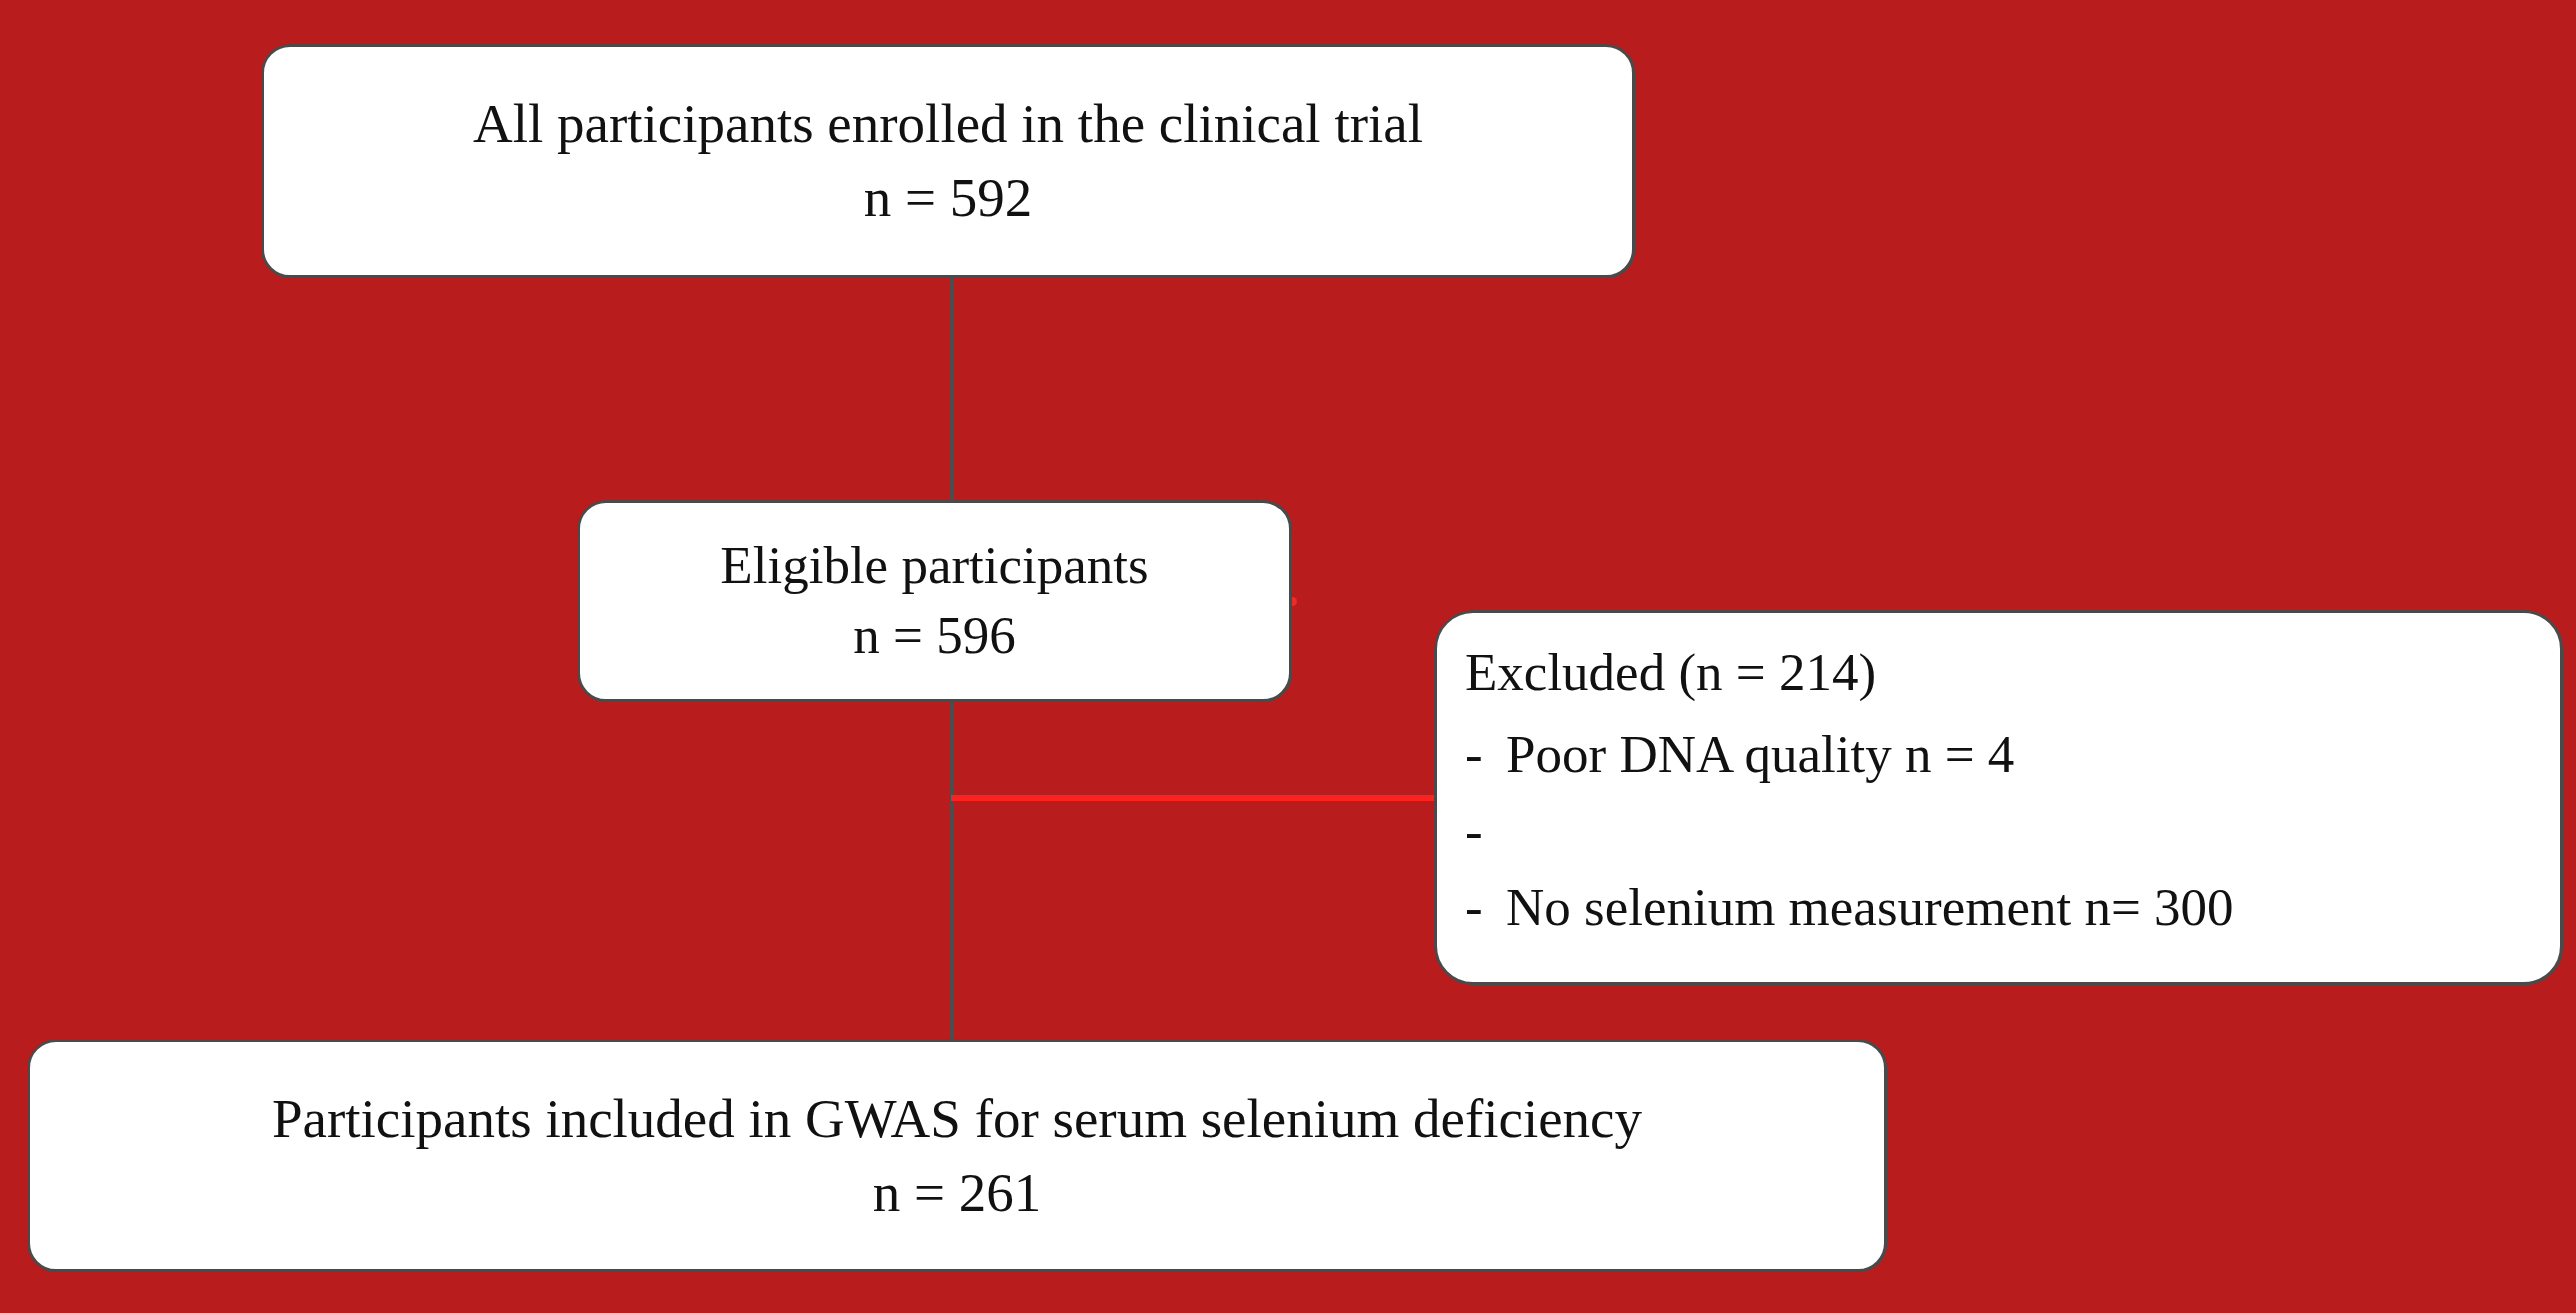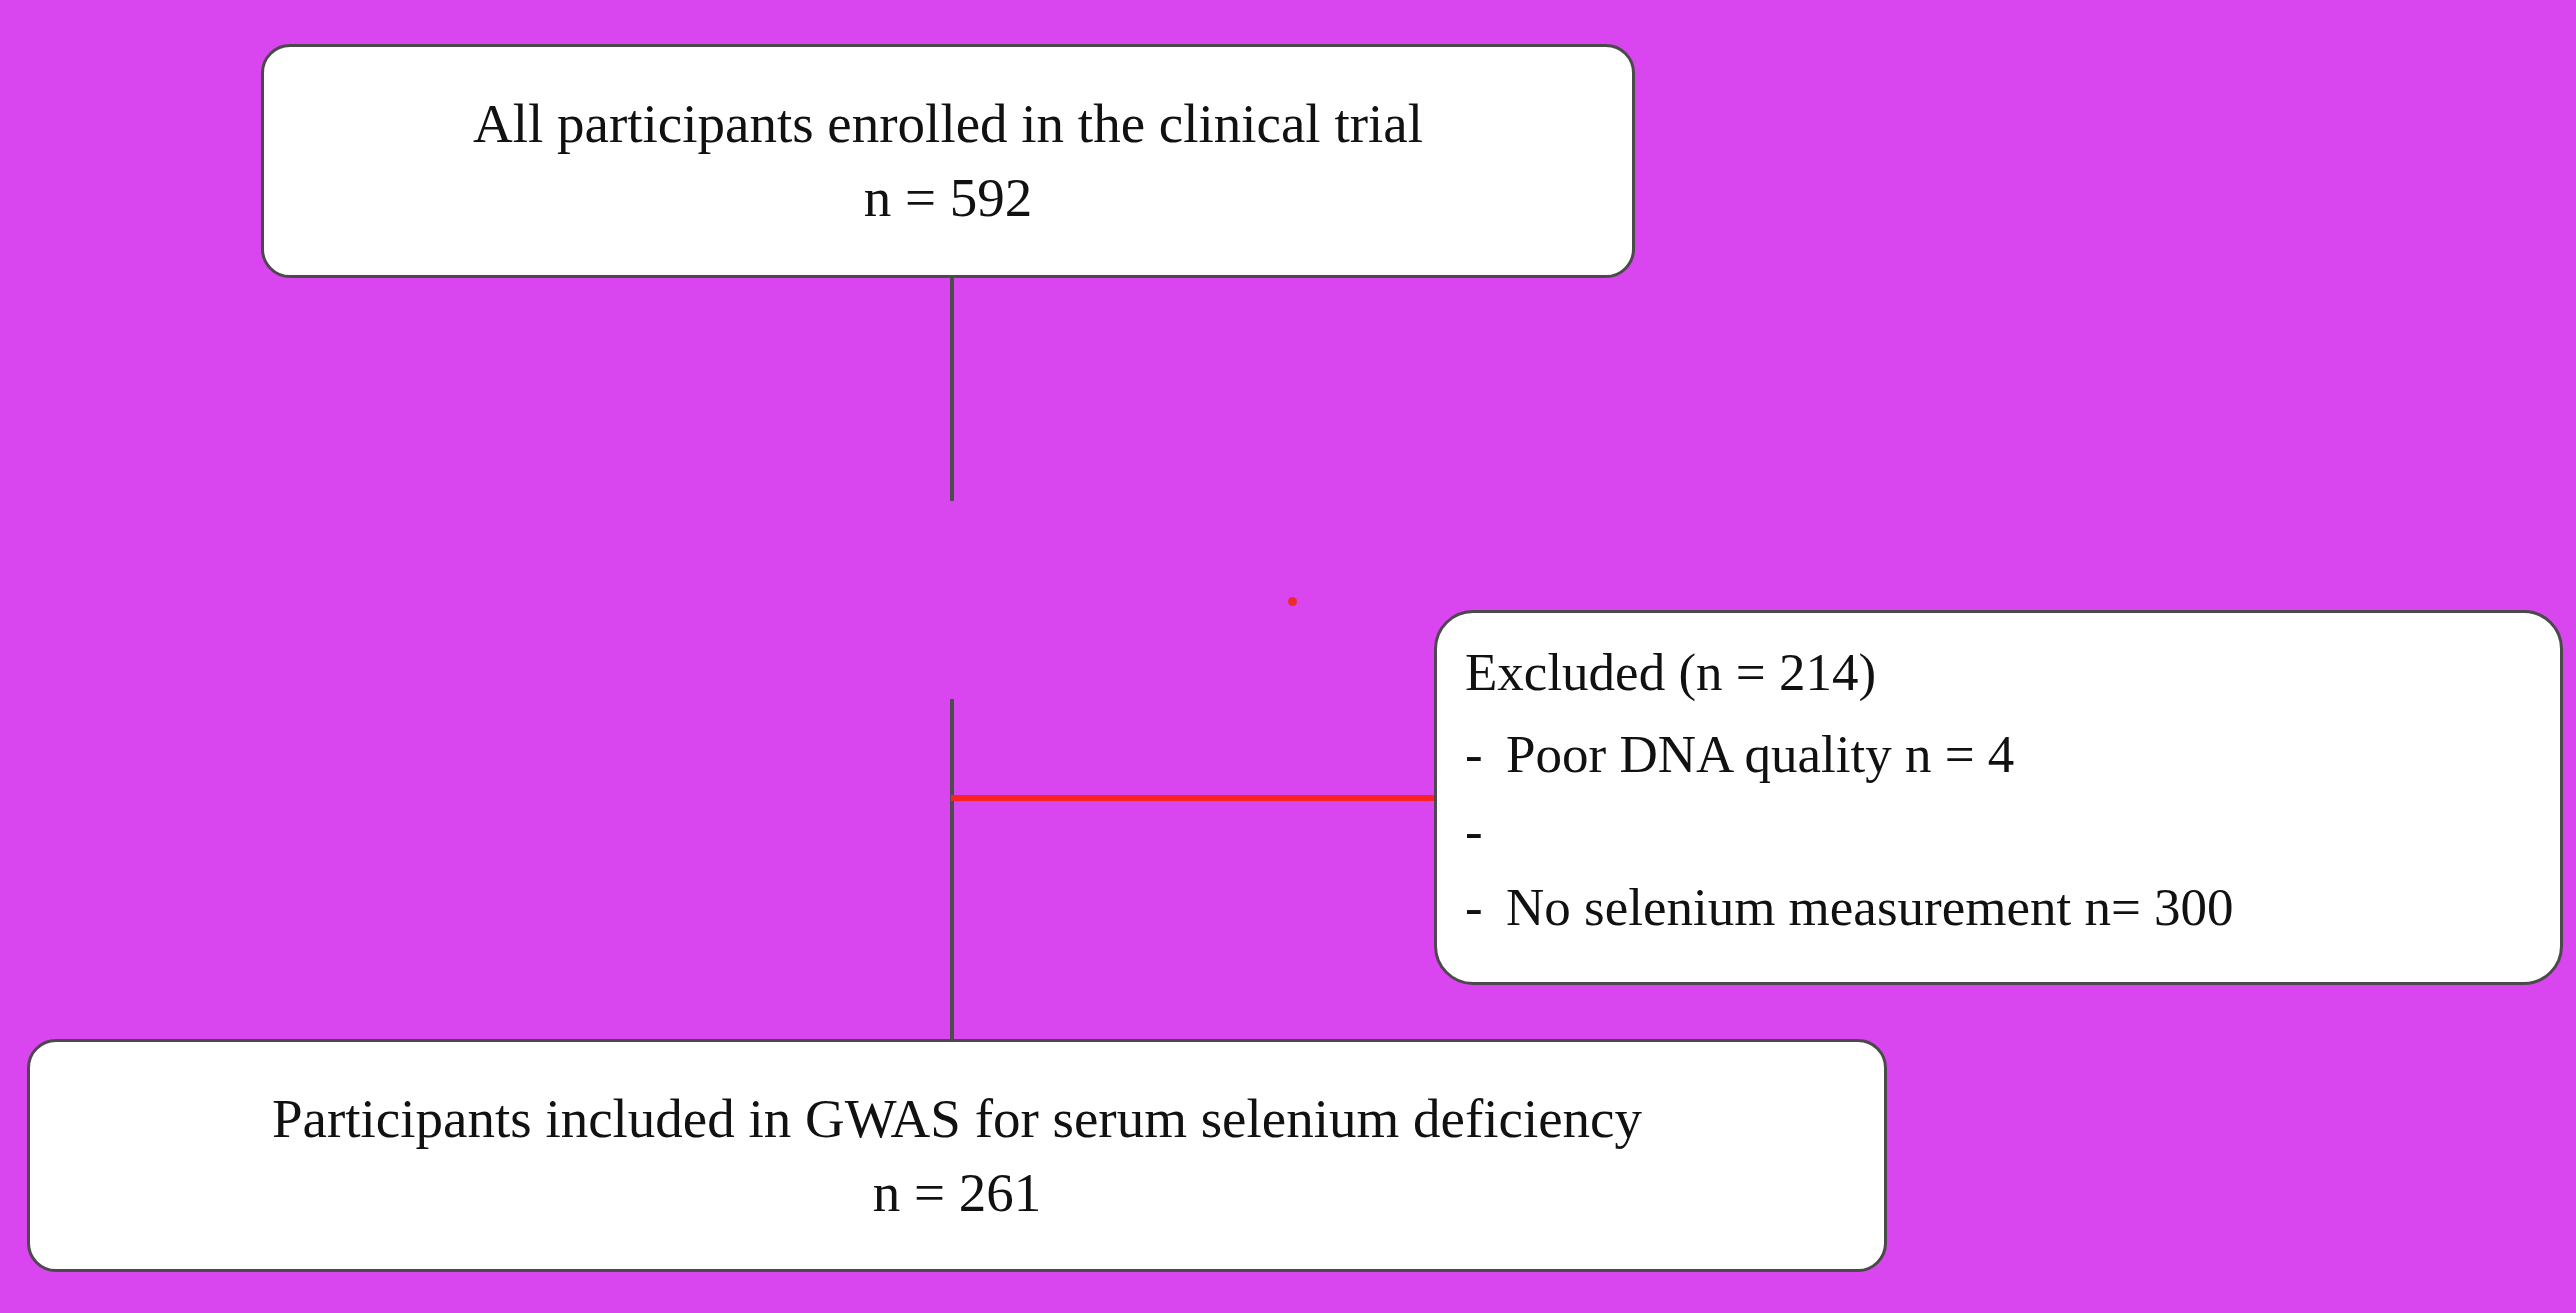--- a/index.html
+++ b/index.html
@@ -4,21 +4,21 @@
 <style>
   html, body {
     margin: 0;
     padding: 0;
     background: #ffffff;
   }
   #canvas {
     position: relative;
     width: 2576px;
     height: 1313px;
-    background: #d946ef;
+    background: #b91c1c;
     font-family: "Liberation Serif", "DejaVu Serif", serif;
     overflow: hidden;
   }
 
   
   .node {
     position: absolute;
     box-sizing: border-box;
     background: #ffffff;
     border: 3.4px solid #4a4a4a;
@@ -145,20 +145,24 @@
   <div class="vline" id="conn-1-2"></div>
   <div class="vline" id="conn-2-4"></div>
   <div id="conn-excluded"></div>
   <div class="reddot" id="dot-eligible-right"></div>
 
   <div class="node" id="node-enrolled">
     <div class="node-line l1">All participants enrolled in the clinical trial</div>
     <div class="node-line l2">n = 592</div>
   </div>
 
+  <div class="node" id="node-eligible">
+    <div class="node-line l1">Eligible participants</div>
+    <div class="node-line l2">n = 596</div>
+  </div>
 
   <div class="node left-align" id="node-excluded">
     <div class="exc-title">Excluded (n = 214)</div>
     <ul class="exc-list">
       <li class="exc-item">
         <span class="exc-dash">-</span>
         <span>Poor DNA quality n = 4</span>
       </li>
       <li class="exc-item">
         <span class="exc-dash">-</span>

